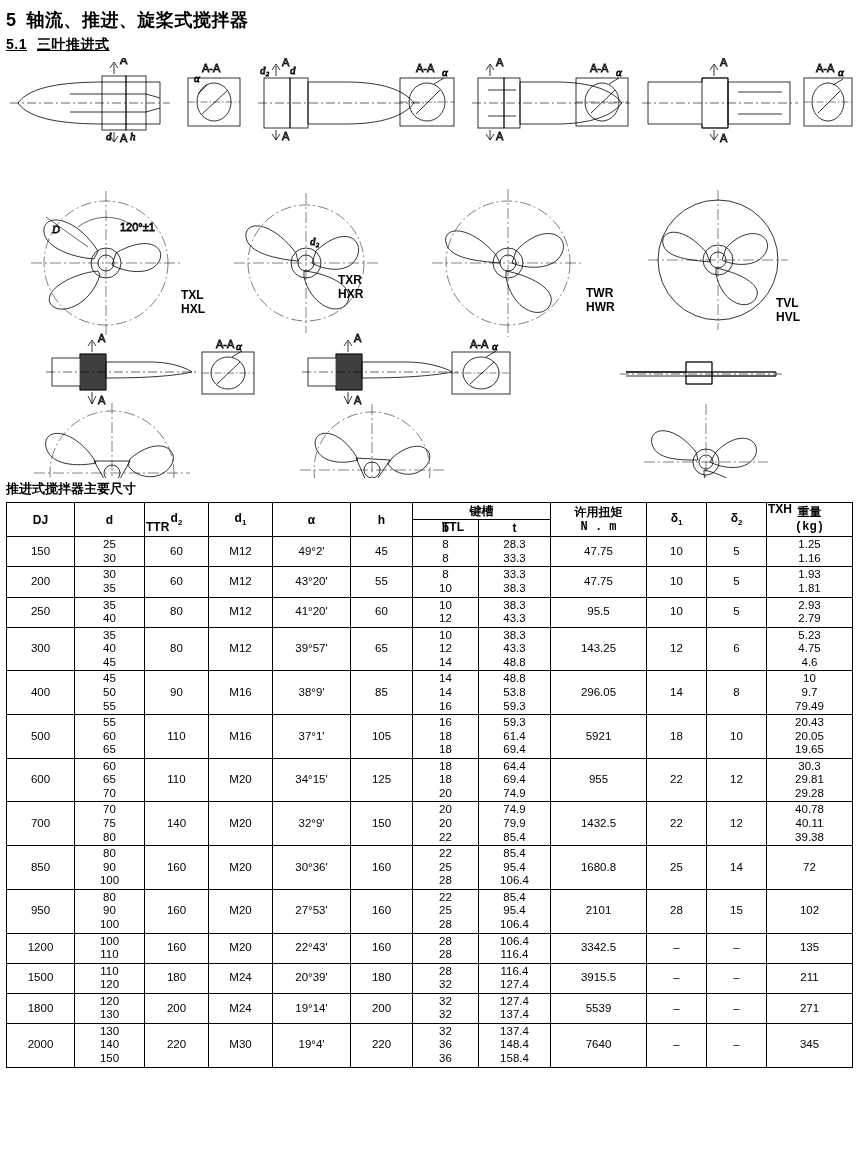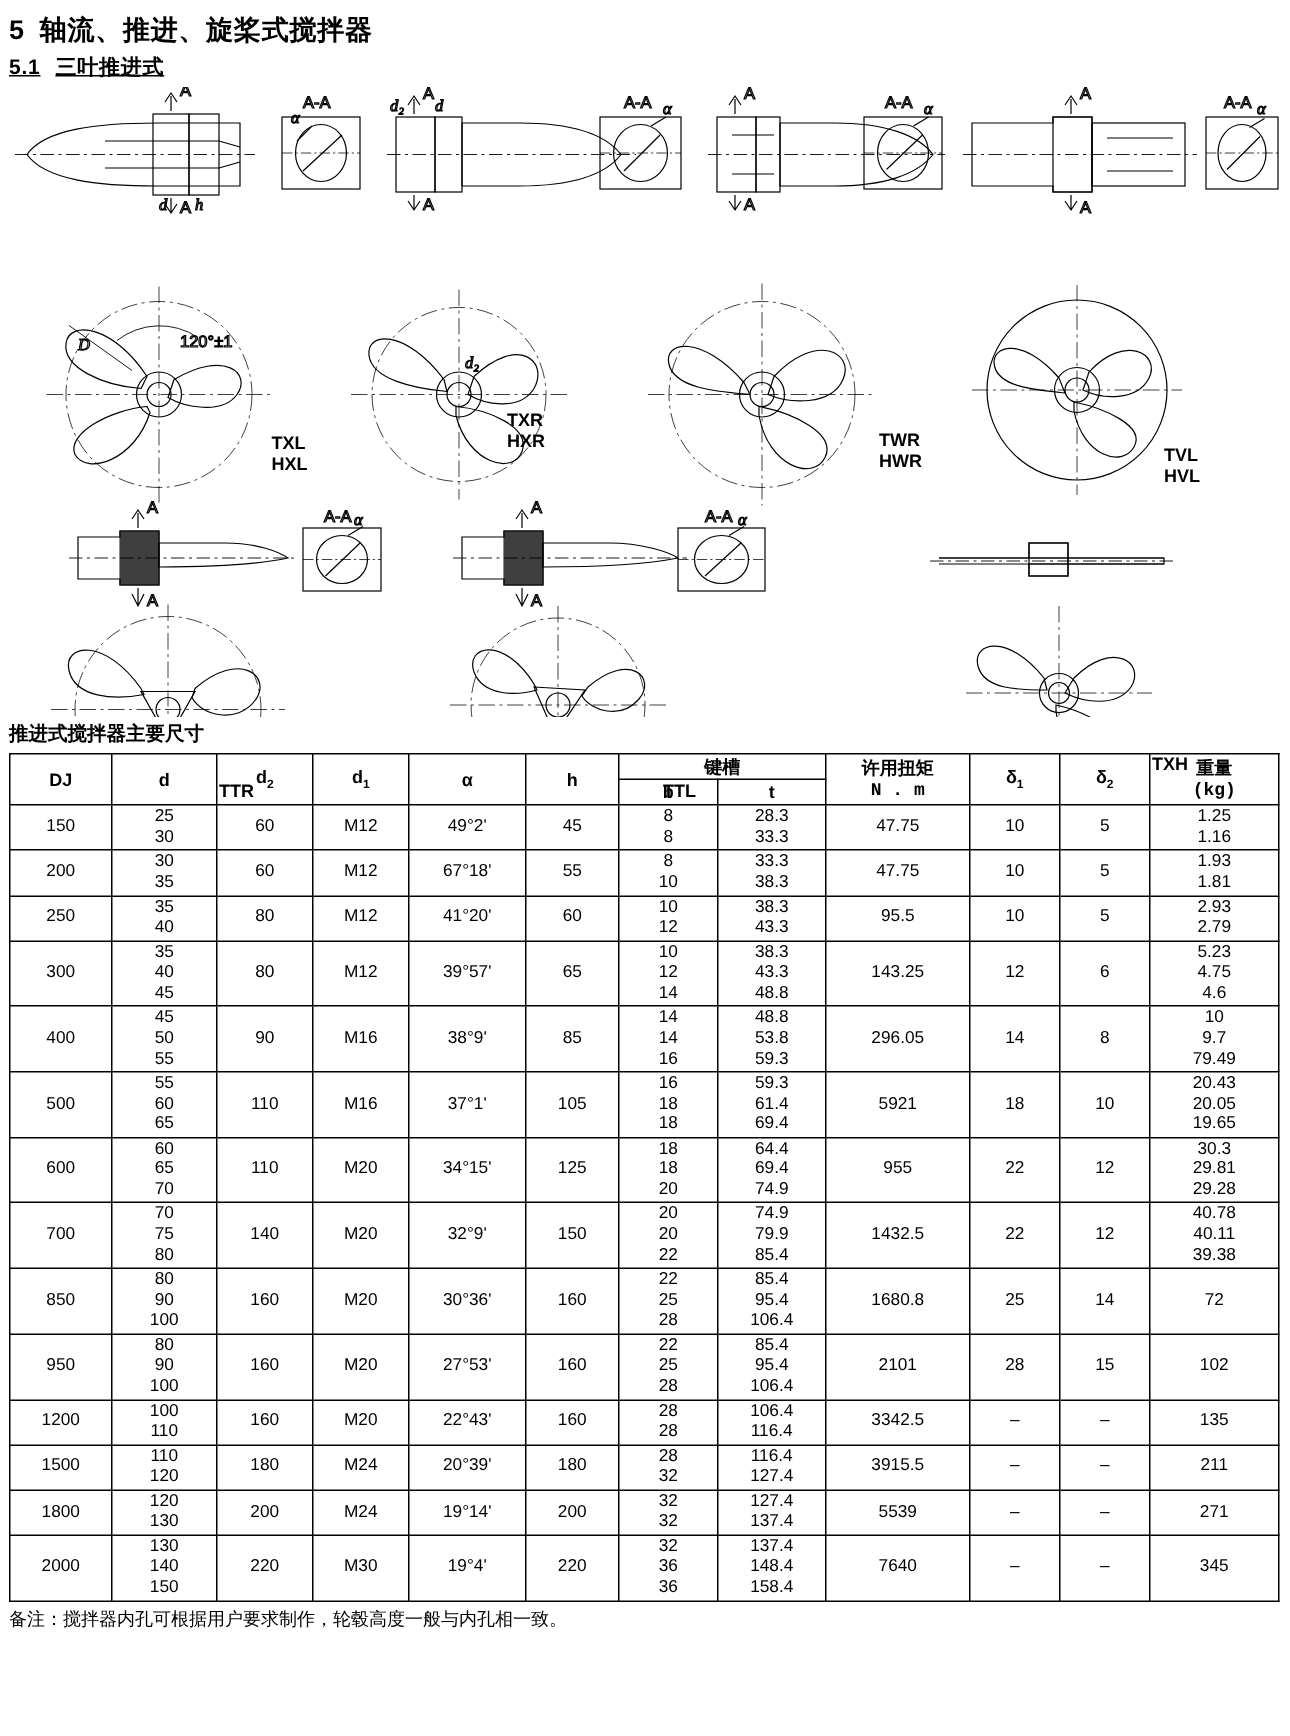--- a/index.html
+++ b/index.html
@@ -389,21 +389,21 @@
           <td>5</td>
           <td class="multi">1.25
 1.16</td>
         </tr>
         <tr>
           <td>200</td>
           <td class="multi">30
 35</td>
           <td>60</td>
           <td>M12</td>
-          <td>67°18'</td>
+          <td>43°20'</td>
           <td>55</td>
           <td class="multi">8
 10</td>
           <td class="multi">33.3
 38.3</td>
           <td>47.75</td>
           <td>10</td>
           <td>5</td>
           <td class="multi">1.93
 1.81</td>
@@ -643,14 +643,13 @@
 148.4
 158.4</td>
           <td>7640</td>
           <td>–</td>
           <td>–</td>
           <td>345</td>
         </tr>
       </tbody>
   </table>
 
-  <div class="note">备注：搅拌器内孔可根据用户要求制作，轮毂高度一般与内孔相一致。</div>
 </div>
 
 </body></html>

